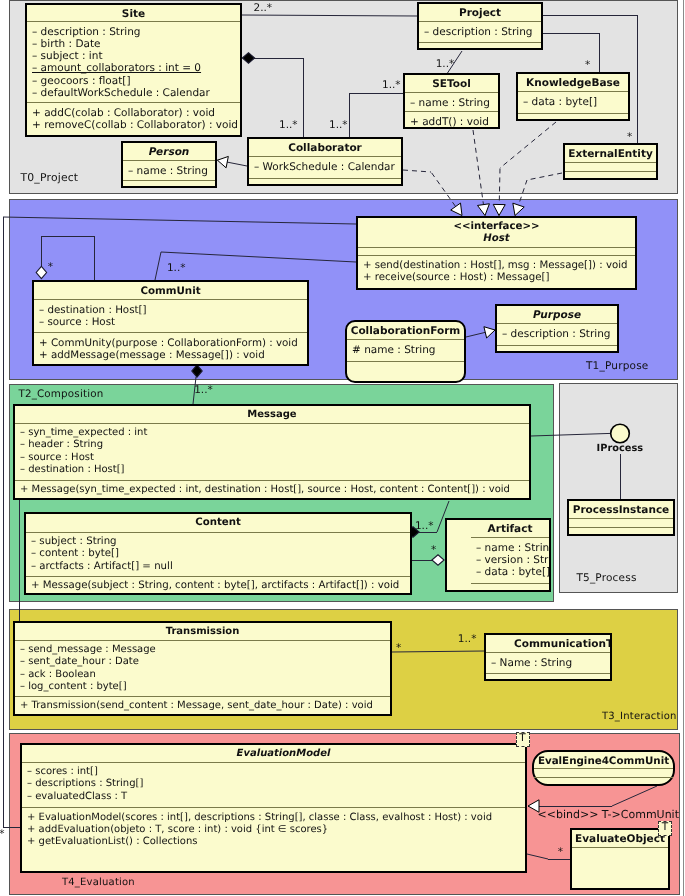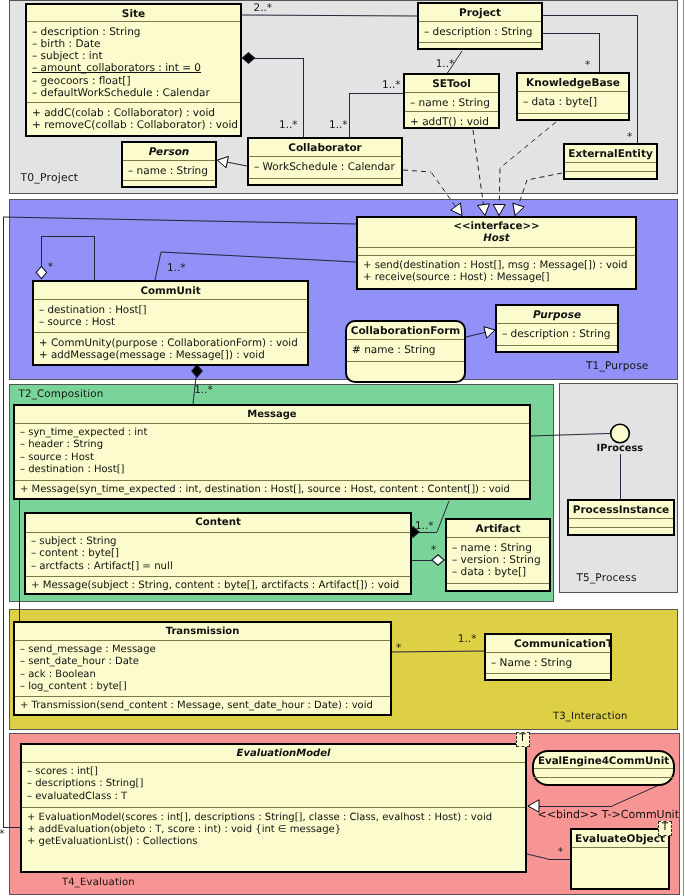--- a/index.html
+++ b/index.html
@@ -22,21 +22,21 @@
 <body>
 
 <div id="canvas">
     <div class="pkg" style="left: 9px; top: 0px; width: 669px; height: 194px; background: rgb(227, 227, 227);"></div>
     <div class="pkg-label" style="left: 20.5px; top: 170.5px; font-size: 10.8px;">T0_Project</div>
     <div class="pkg" style="left: 9px; top: 199px; width: 669px; height: 181px; background: rgb(145, 145, 248);"></div>
     <div class="pkg-label" style="left: 586px; top: 360px; font-size: 10.5px;">T1_Purpose</div>
     <div class="pkg" style="left: 9px; top: 384px; width: 545px; height: 218px; background: rgb(122, 212, 154);"></div>
     <div class="pkg-label" style="left: 18.4px; top: 388.3px; font-size: 10.3px;">T2_Composition</div>
     <div class="pkg" style="left: 9px; top: 609px; width: 669px; height: 121px; background: rgb(221, 208, 68);"></div>
-    <div class="pkg-label" style="left: 553px; top: 711px; font-size: 10px;">T3_Interaction</div>
+    <div class="pkg-label" style="left: 602px; top: 711px; font-size: 10px;">T3_Interaction</div>
     <div class="pkg" style="left: 9px; top: 733px; width: 671px; height: 162px; background: rgb(247, 148, 148);"></div>
     <div class="pkg-label" style="left: 62px; top: 876.5px; font-size: 10px;">T4_Evaluation</div>
     <div class="pkg" style="left: 559px; top: 383px; width: 119px; height: 210px; background: rgb(227, 227, 227);"></div>
     <div class="pkg-label" style="left: 576.4px; top: 571.5px; font-size: 10.5px;">T5_Process</div>
     <svg class="ov" viewBox="0 0 685 896">
       <g>
         <path fill="none" stroke="#26263a" stroke-width="1" d="M 242 15 L 417 16"></path>
       </g>
       <g>
         <path fill="none" stroke="#26263a" stroke-width="1" shape-rendering="crispEdges" d="M 254 58.5 L 303 58.5"></path>
@@ -248,21 +248,21 @@
       <div class="hdr" style="height: 17.5px;">Content</div>
       <div class="sect" style="height: 44px;">
         <div class="ln">– subject : String</div>
         <div class="ln">– content : byte[]</div>
         <div class="ln">– arctfacts : Artifact[] = null</div>
       </div>
       <div class="sect" style="height: 17.5px;">
         <div class="ln">+ Message(subject : String, content : byte[], arctifacts : Artifact[]) : void</div>
       </div>
     </div>
-    <div class="cls" style="left: 445px; top: 518px; width: 106px; height: 74px; font-size: 10.5px;">
+    <div class="cls" style="left: 445px; top: 518px; width: 106px; height: 74px; font-size: 10.5px; padding-left: 24px;">
       <div class="hdr" style="height: 17px;">Artifact</div>
       <div class="sect" style="height: 46px;">
         <div class="ln">– name : String</div>
         <div class="ln">– version : String</div>
         <div class="ln">– data : byte[]</div>
       </div>
       <div class="sect empty" style="height: 7px;"></div>
     </div>
     <div class="cls" style="left: 567px; top: 499px; width: 108px; height: 37px; font-size: 10.5px;">
       <div class="hdr" style="height: 17px;">ProcessInstance</div>
@@ -290,21 +290,21 @@
     </div>
     <div class="cls" style="left: 20px; top: 743px; width: 507px; height: 130px; font-size: 10px;">
       <div class="hdr ital" style="height: 16.5px; margin-left: 20px;">EvaluationModel</div>
       <div class="sect" style="height: 45.5px;">
         <div class="ln">– scores : int[]</div>
         <div class="ln">– descriptions : String[]</div>
         <div class="ln">– evaluatedClass : T</div>
       </div>
       <div class="sect" style="height: 64px;">
         <div class="ln">+ EvaluationModel(scores : int[], descriptions : String[], classe : Class, evalhost : Host) : void</div>
-        <div class="ln">+ addEvaluation(objeto : T, score : int) : void {int ∈ message}</div>
+        <div class="ln">+ addEvaluation(objeto : T, score : int) : void {int ∈ scores}</div>
         <div class="ln">+ getEvaluationList() : Collections</div>
       </div>
     </div>
     <div class="cls" style="left: 532px; top: 750px; width: 143px; height: 36px; font-size: 10.3px; border-radius: 16px;">
       <div class="hdr" style="height: 16px;">EvalEngine4CommUnit</div>
       <div class="sect empty" style="height: 9px;"></div>
       <div class="sect empty" style="height: 7px;"></div>
     </div>
     <div class="cls" style="left: 570px; top: 828px; width: 100px; height: 62px; font-size: 10.5px;">
       <div class="hdr" style="height: 17px;">EvaluateObject</div>

